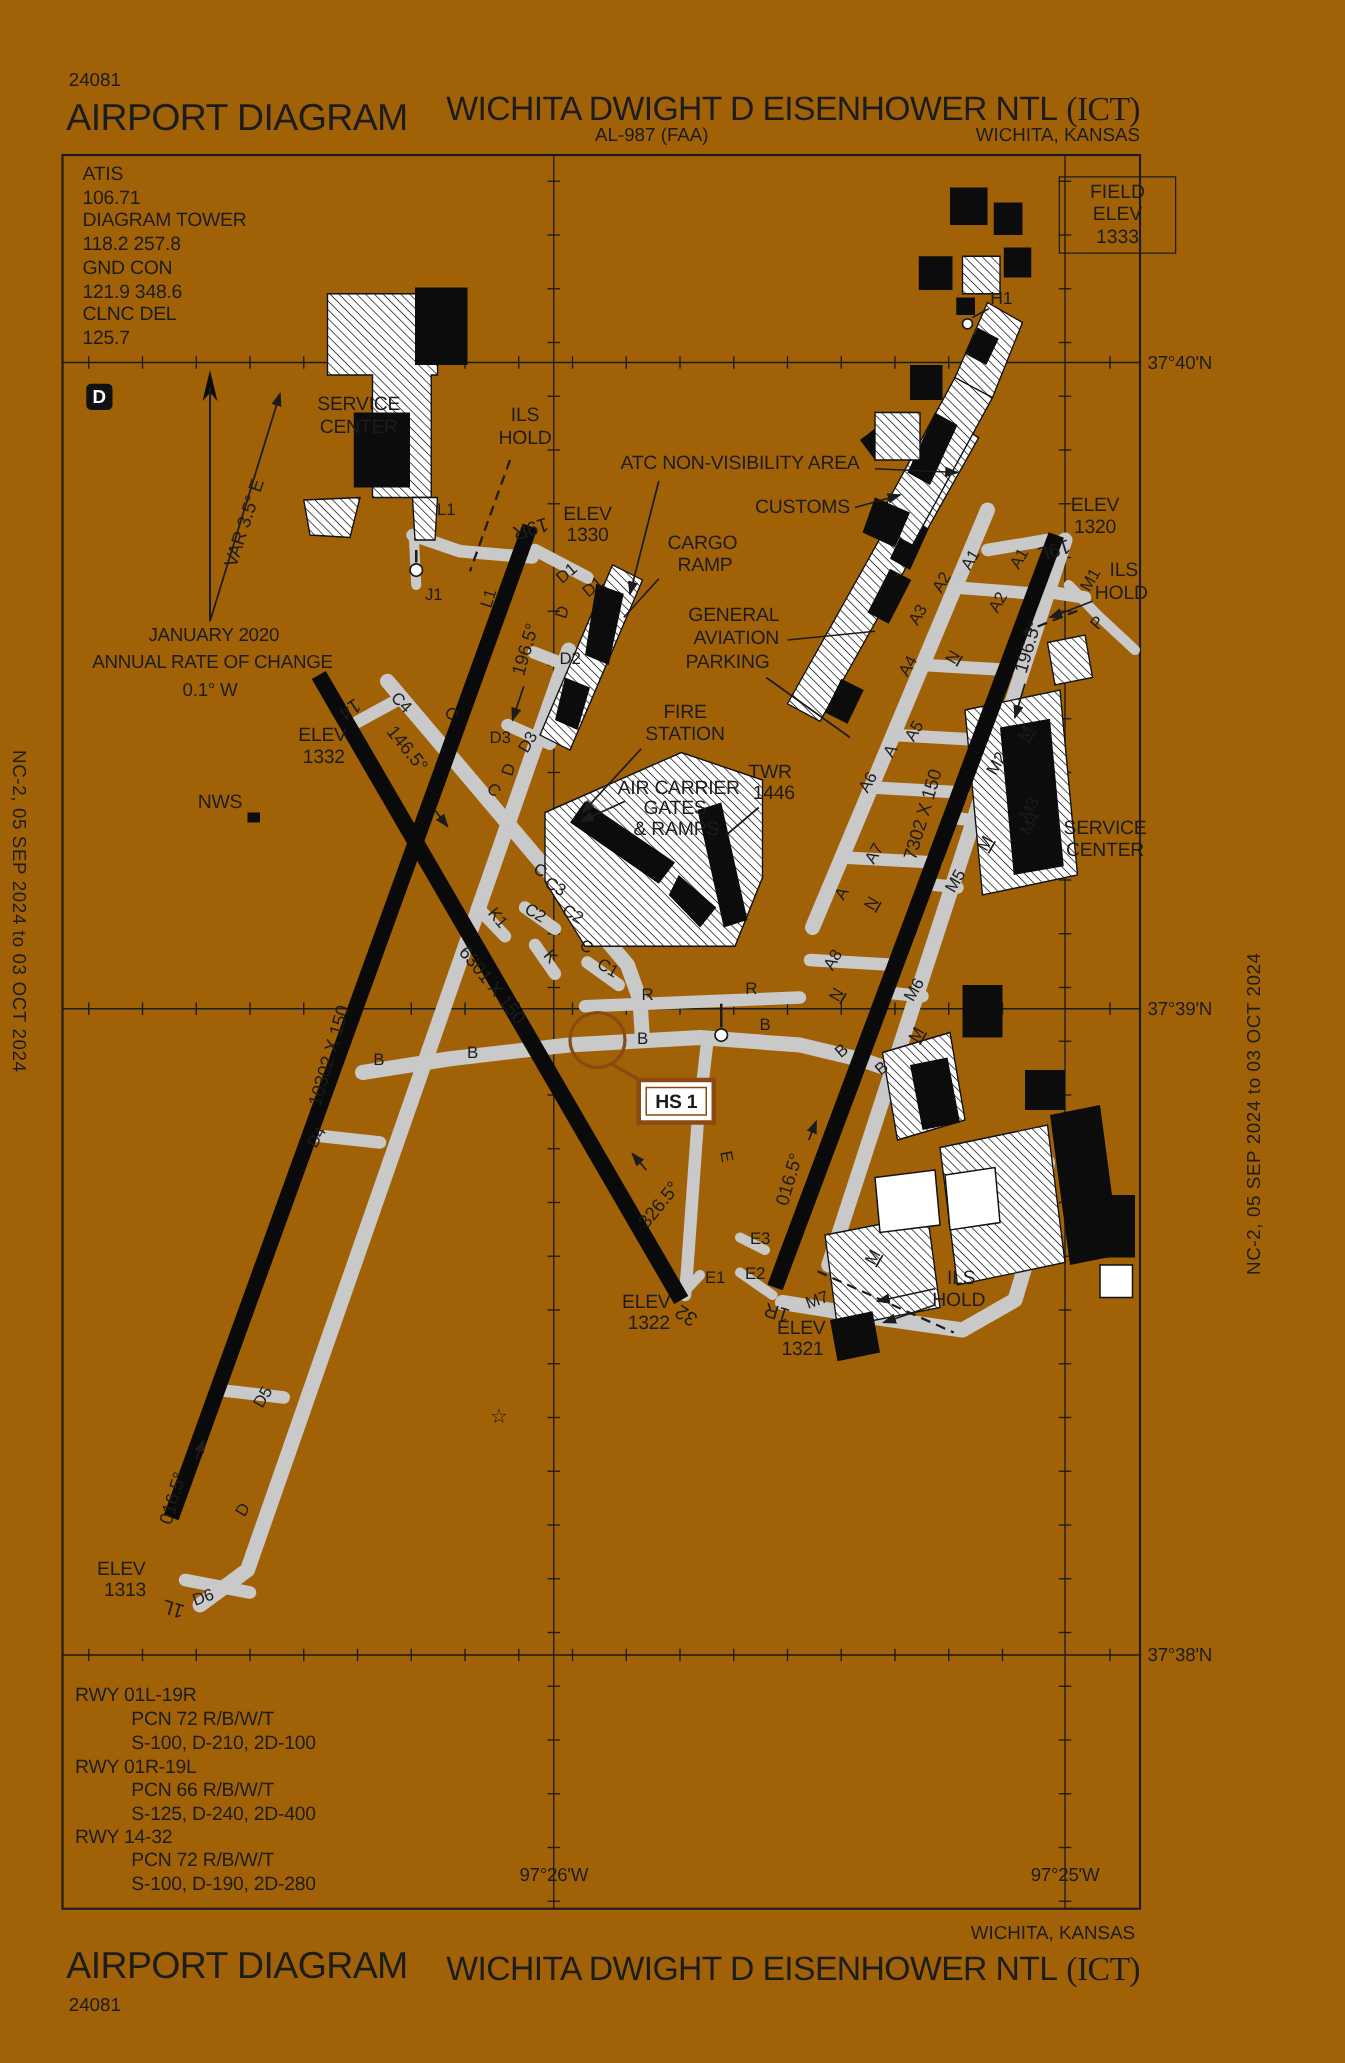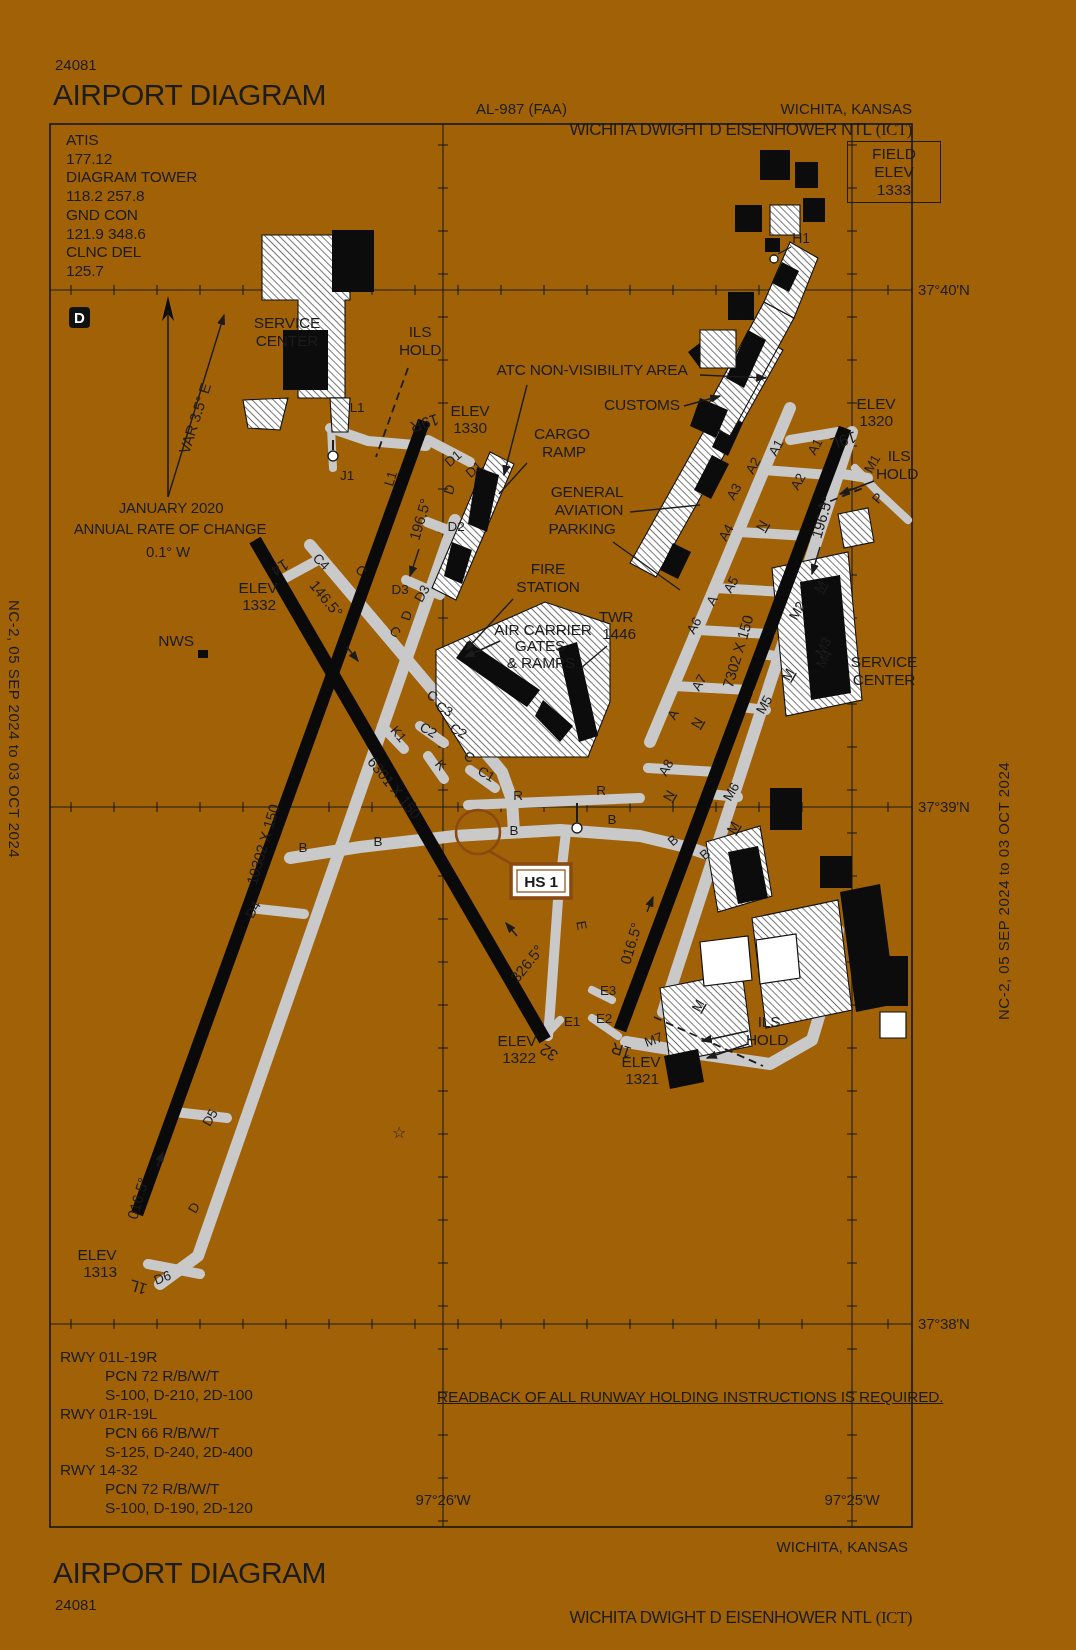--- a/index.html
+++ b/index.html
@@ -1,20 +1,20 @@
 <!DOCTYPE html>
 <html><head>
 <meta charset="utf-8">
 <style>
   html,body{margin:0;padding:0;background:#fff;}
   #page{position:relative;width:1076px;height:1650px;background:#a16207;overflow:hidden;
         font-family:"Liberation Sans",sans-serif;color:#1c1c1c;}
   .abs{position:absolute;}
   .big-title{font-size:30px;font-weight:500;letter-spacing:-0.5px;}
-  .apt-title{font-size:17px;font-weight:500;letter-spacing:-0.5px;white-space:nowrap;margin-top:48px;}
+  .apt-title{font-size:27px;font-weight:500;letter-spacing:-0.5px;white-space:nowrap;}
   .apt-title .serif{font-family:"Liberation Serif",serif;font-weight:400;}
   .small{font-size:15px;}
   .right{text-align:right;}
   .comms{font-size:15.5px;line-height:18.7px;letter-spacing:-0.2px;}
   .rwydata{font-size:15.5px;line-height:18.9px;letter-spacing:-0.2px;white-space:nowrap;}
   .rwydata .ind{padding-left:45px;}
   .caution{font-size:15.5px;letter-spacing:-0.2px;white-space:nowrap;}
   .caution.u{text-decoration:underline;}
   .fieldbox{border:1.6px solid #1c1c1c;text-align:center;font-size:15.5px;line-height:18px;padding:3px 22px;}
   .dbox{background:#111;color:#fff;border-radius:4px;width:21px;height:21px;text-align:center;
@@ -426,49 +426,48 @@
         <circle cx="478" cy="832" r="22" fill="none" stroke="#8a4a10" stroke-width="2.6"></circle>
         <line x1="489" y1="851" x2="515" y2="866" stroke="#8a4a10" stroke-width="2.6"></line>
         <rect x="511" y="864" width="60" height="34" fill="#fff" stroke="#8a4a10" stroke-width="3.6"></rect>
         <rect x="517" y="870" width="48" height="22" fill="none" stroke="#8a4a10" stroke-width="1.2"></rect>
         <text x="541" y="886.5" text-anchor="middle" font-size="15.5" fill="#8a4a10" font-weight="bold">HS 1</text>
       </g>
   </svg>
 
   <div class="abs comms" style="left:66px;top:131px;" id="comms">
       <div>ATIS</div>
-      <div>177.12</div>
+      <div>106.71</div>
       <div>DIAGRAM TOWER</div>
       <div>118.2  257.8</div>
       <div>GND CON</div>
       <div>121.9  348.6</div>
       <div>CLNC DEL</div>
       <div>125.7</div>
     </div>
 
   <div class="abs fieldbox" style="left:847px;top:141px;width:48px;">
     <div>FIELD</div>
     <div>ELEV</div>
     <div>1333</div>
   </div>
 
   <div class="abs dbox" style="left:69px;top:307px;">D</div>
 
-  <div class="abs caution u" style="left:437px;top:1388px;">READBACK OF ALL RUNWAY HOLDING INSTRUCTIONS IS REQUIRED.</div>
 
   <div class="abs rwydata" style="left:60px;top:1348px;" id="rwyblock">
       <div class="">RWY 01L-19R</div>
       <div class="ind">PCN 72 R/B/W/T</div>
       <div class="ind">S-100, D-210, 2D-100</div>
       <div class="">RWY 01R-19L</div>
       <div class="ind">PCN 66 R/B/W/T</div>
       <div class="ind">S-125, D-240, 2D-400</div>
       <div class="">RWY 14-32</div>
       <div class="ind">PCN 72 R/B/W/T</div>
-      <div class="ind">S-100, D-190, 2D-120</div>
+      <div class="ind">S-100, D-190, 2D-280</div>
     </div>
 
   <div class="abs small right" style="right:168px;top:1538px;">WICHITA, KANSAS</div>
   <div class="abs big-title" style="left:53px;top:1556px;">AIRPORT DIAGRAM</div>
   <div class="abs apt-title right" style="right:164px;top:1560px;"><span>WICHITA DWIGHT D EISENHOWER NTL</span>&nbsp;<span class="serif">(ICT)</span></div>
   <div class="abs small" style="left:55px;top:1596px;">24081</div>
 
 </div>
 
 </body></html>

